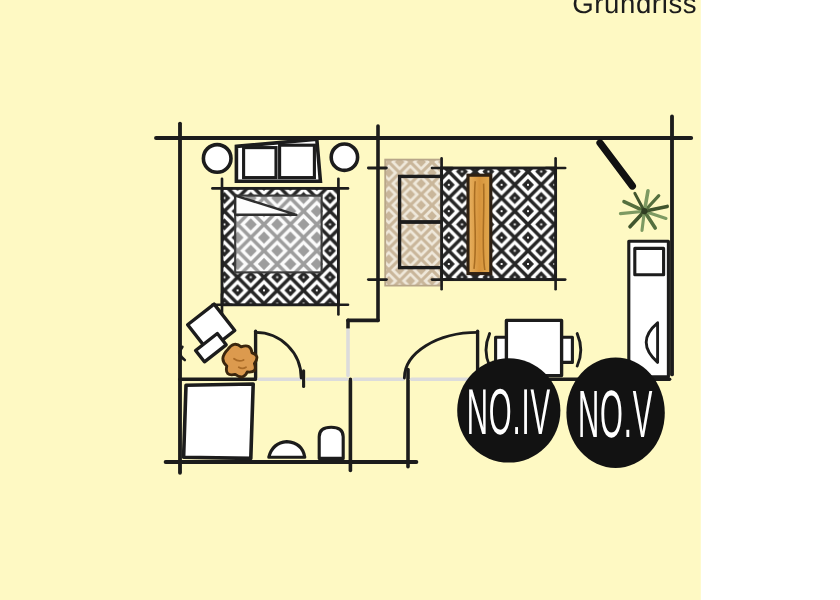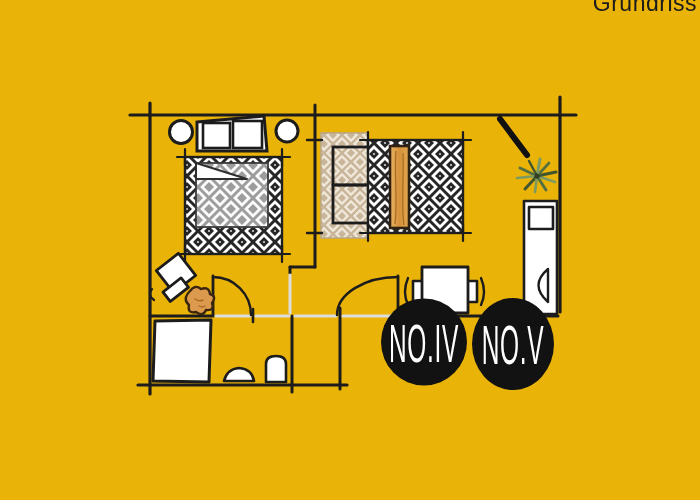--- a/index.html
+++ b/index.html
@@ -1,17 +1,17 @@
 <!DOCTYPE html>
 <html><head>
 <meta charset="utf-8">
 <style>
   html,body{margin:0;padding:0;background:#ffffff;}
   .stage{
-    position:relative;width:700px;height:500px;background:#eab308;
+    position:relative;width:584px;height:500px;background:#fef9c3;
     overflow:hidden;font-family:"Liberation Sans",sans-serif;
   }
   .caption{
     position:absolute;top:-8px;right:3px;font-size:23px;line-height:1;
     color:#1c1c1c;letter-spacing:.5px;font-family:"Liberation Sans",sans-serif;
   }
   svg{position:absolute;left:0;top:0;}
   .badge-text{
     font-family:"Liberation Sans",sans-serif;
     font-weight:400;letter-spacing:1px;

